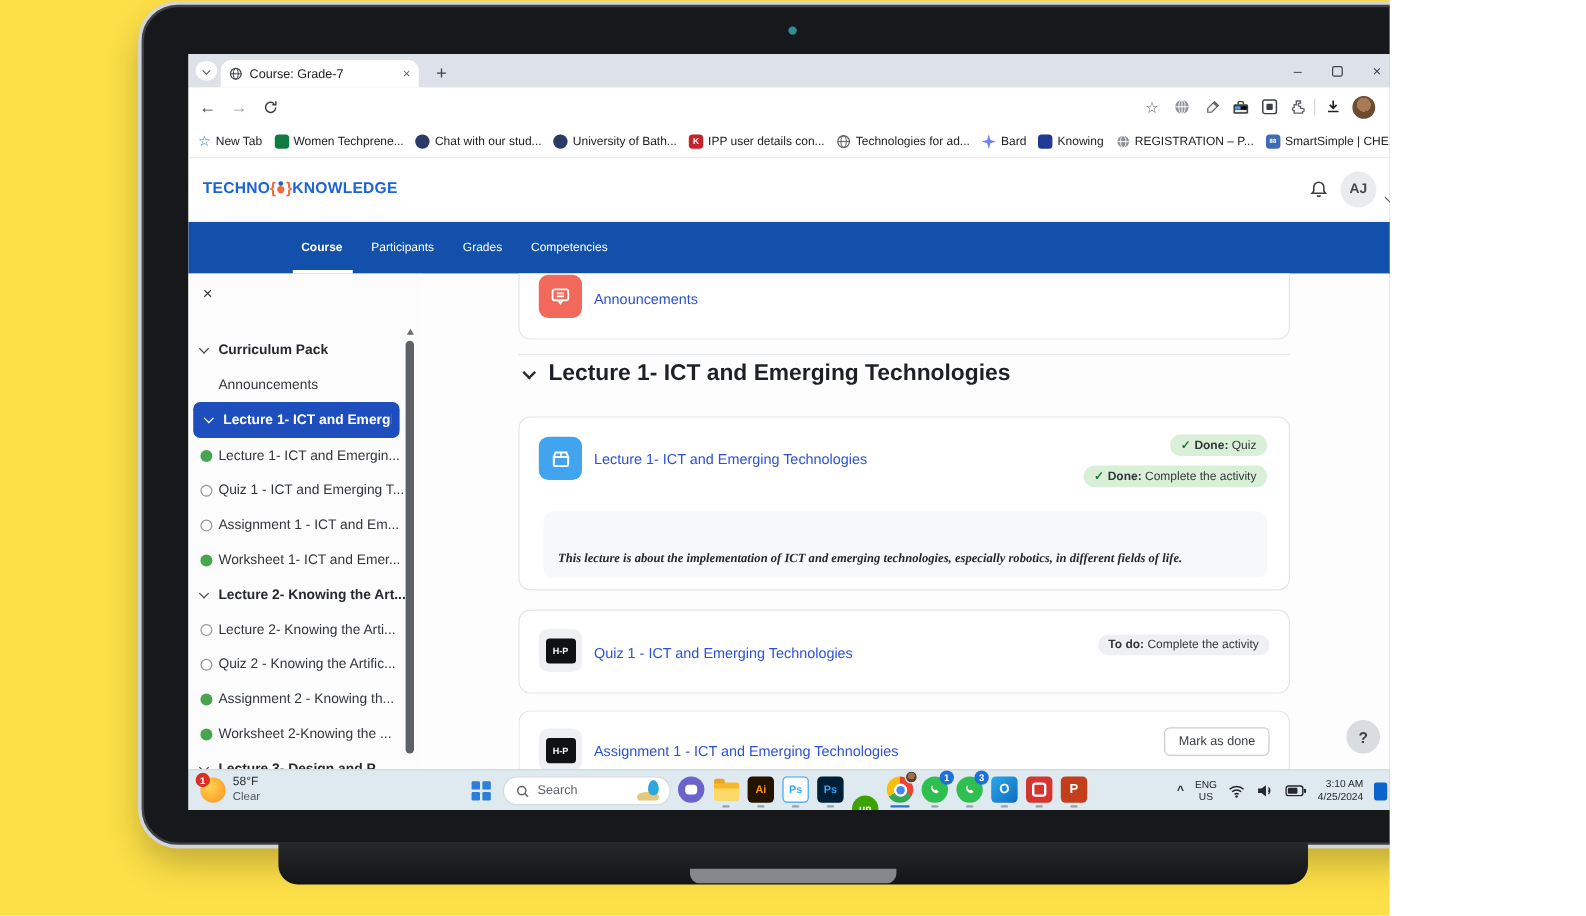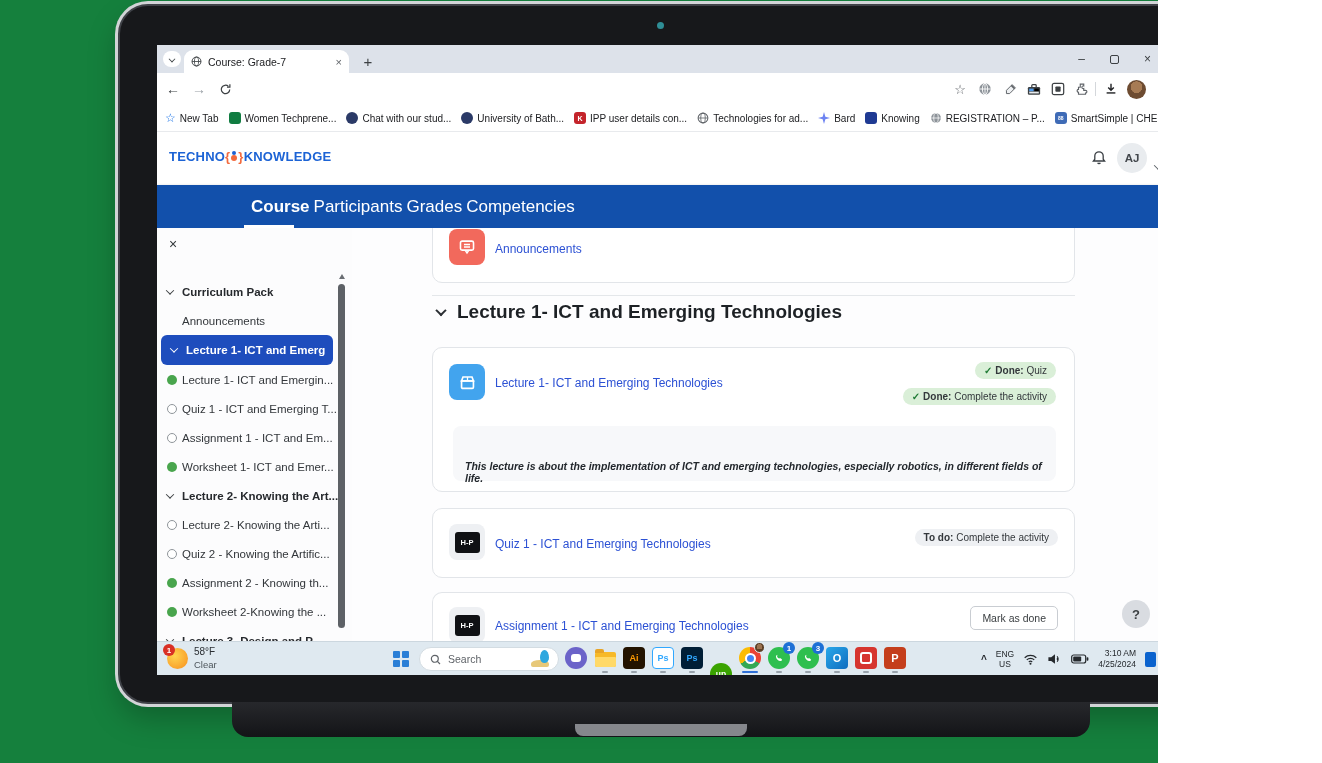--- a/index.html
+++ b/index.html
@@ -1,17 +1,17 @@
 <!DOCTYPE html>
 <html><head>
 <meta charset="utf-8">
 <style>
   * { margin:0; padding:0; box-sizing:border-box; }
   body { font-family:"Liberation Sans", sans-serif; background:#fff; }
-  .stage { position:relative; width:1158px; height:763px; background:#15803d; overflow:hidden; }
+  .stage { position:relative; width:1158px; height:763px; background:#fde047; overflow:hidden; }
 
   
   .laptop { position:absolute; left:118px; top:4px; width:1086px; height:700px;
     background:#17181b; border-radius:30px; border:2px solid #3f4147;
     box-shadow:0 0 0 3px #d2d4d7, 0 14px 30px rgba(0,0,0,.25); }
   .camera { position:absolute; left:50%; top:16px; width:7px; height:7px; margin-left:-4px;
     border-radius:50%; background:#2f8e96; }
   .screen { position:absolute; left:37px; top:39px; width:1007px; height:630px; background:#fff; overflow:hidden; }
   .hinge { position:absolute; left:232px; top:702px; width:858px; height:35px;
     background:linear-gradient(#27282c,#131417); border-radius:0 0 16px 16px; }
@@ -71,21 +71,21 @@
   .bellwrap { position:absolute; left:934px; top:18px; }
   .avatar-aj { position:absolute; left:960px; top:11px; width:30px; height:30px; border-radius:50%;
     background:#e9ecef; display:flex; align-items:center; justify-content:center;
     font-size:11.5px; color:#44484d; font-weight:bold; }
   .aj-caret { position:absolute; left:998px; top:24px; }
 
   
   .coursenav { position:absolute; left:0; top:140px; width:100%; height:43px; background:#1250ab;
     box-shadow:0 1px 3px rgba(0,0,0,.25); }
   .cn-links { position:absolute; left:94px; top:0; height:43px; display:flex; align-items:center;
-    gap:4px; font-size:17px; color:#fff; }
+    gap:24px; font-size:10px; color:#fff; }
   .cn-active { font-weight:bold; }
   .cn-underline { position:absolute; left:87px; bottom:0; width:50px; height:3px; background:#fff; }
 
   
   .content { position:absolute; left:0; top:183px; width:100%; height:413px; background:#fdfdfe; overflow:hidden; }
 
   
   .sidebar { position:absolute; left:0; top:0; width:195px; height:413px; background:#fcfcfd; overflow:hidden; }
   .sb-close { position:absolute; left:12px; top:8px; font-size:14px; color:#33373b; }
   .si { position:absolute; left:0; height:18px; display:flex; align-items:center; }
@@ -121,21 +121,21 @@
   .sect-head .chev { width:8px; height:8px; border-width:2px; border-color:#2b2f33; }
   .sect-title { font-size:19px; font-weight:bold; color:#1d2125; }
   .badge-done { position:absolute; right:18px; background:#daefd8; border-radius:9px; padding:3px 9px;
     font-size:10px; color:#33373b; white-space:nowrap; }
   .badge-done .ck { color:#1e7a34; font-weight:bold; margin-right:3px; }
   .badge-done b { font-weight:bold; }
   .todopill { position:absolute; right:16px; top:20px; background:#eef0f3; border-radius:9px;
     padding:3px 9px; font-size:10px; color:#33373b; white-space:nowrap; }
   .descbox { position:absolute; left:20px; top:78px; width:603px; height:55px; background:#f7f8fa;
     border-radius:8px; padding:34px 12px 0 12px; }
-  .desctext { font-size:10.5px; font-style:italic; font-weight:bold; color:#23282d; }
+  .desctext { font-size:10.5px; font-style:italic; font-weight:bold; color:#23282d;font-family:Liberation Serif, serif; }
   .markdone { position:absolute; right:16px; top:13px; background:#fff; border:1px solid #c9cdd2;
     border-radius:5px; padding:5px 11px; font-size:10.5px; color:#3c4043; }
   .helpbtn { position:absolute; left:770px; top:372px; width:28px; height:28px; border-radius:50%;
     background:#d9dce1; display:flex; align-items:center; justify-content:center;
     font-size:13px; font-weight:bold; color:#3c4043; }
 
   
   .taskbar { position:absolute; left:0; top:596px; width:100%; height:34px; background:#dfe9f0;
     border-top:1px solid #ccd7df; }
   .weather { position:absolute; left:10px; top:4px; display:flex; align-items:center; gap:6px; }

